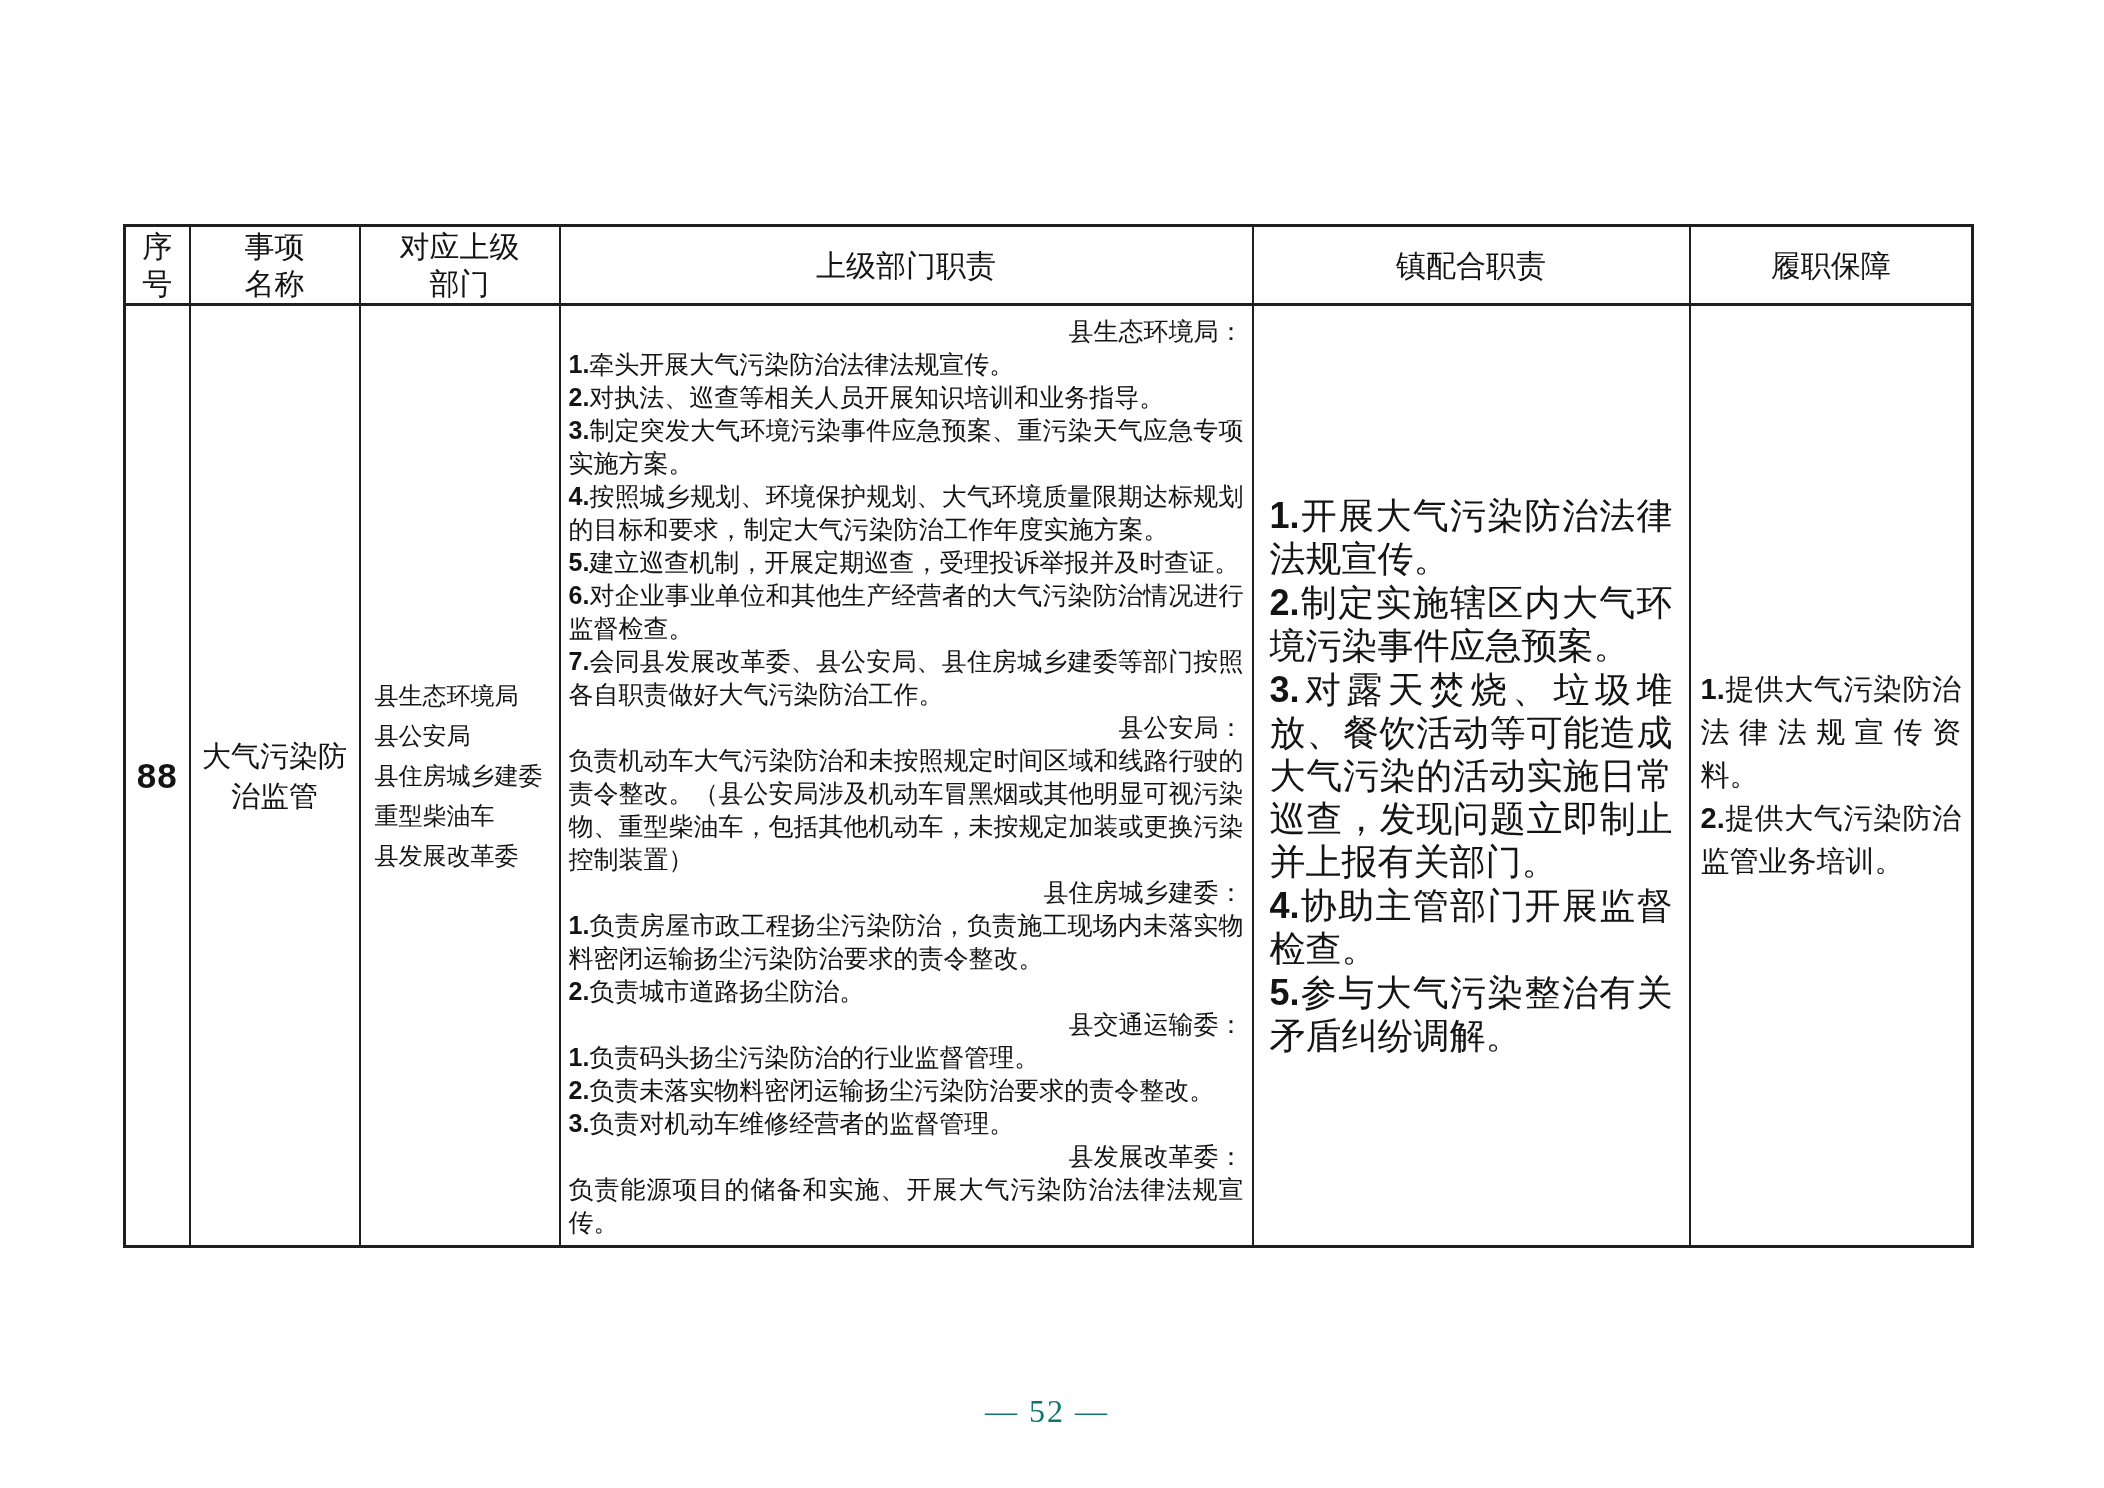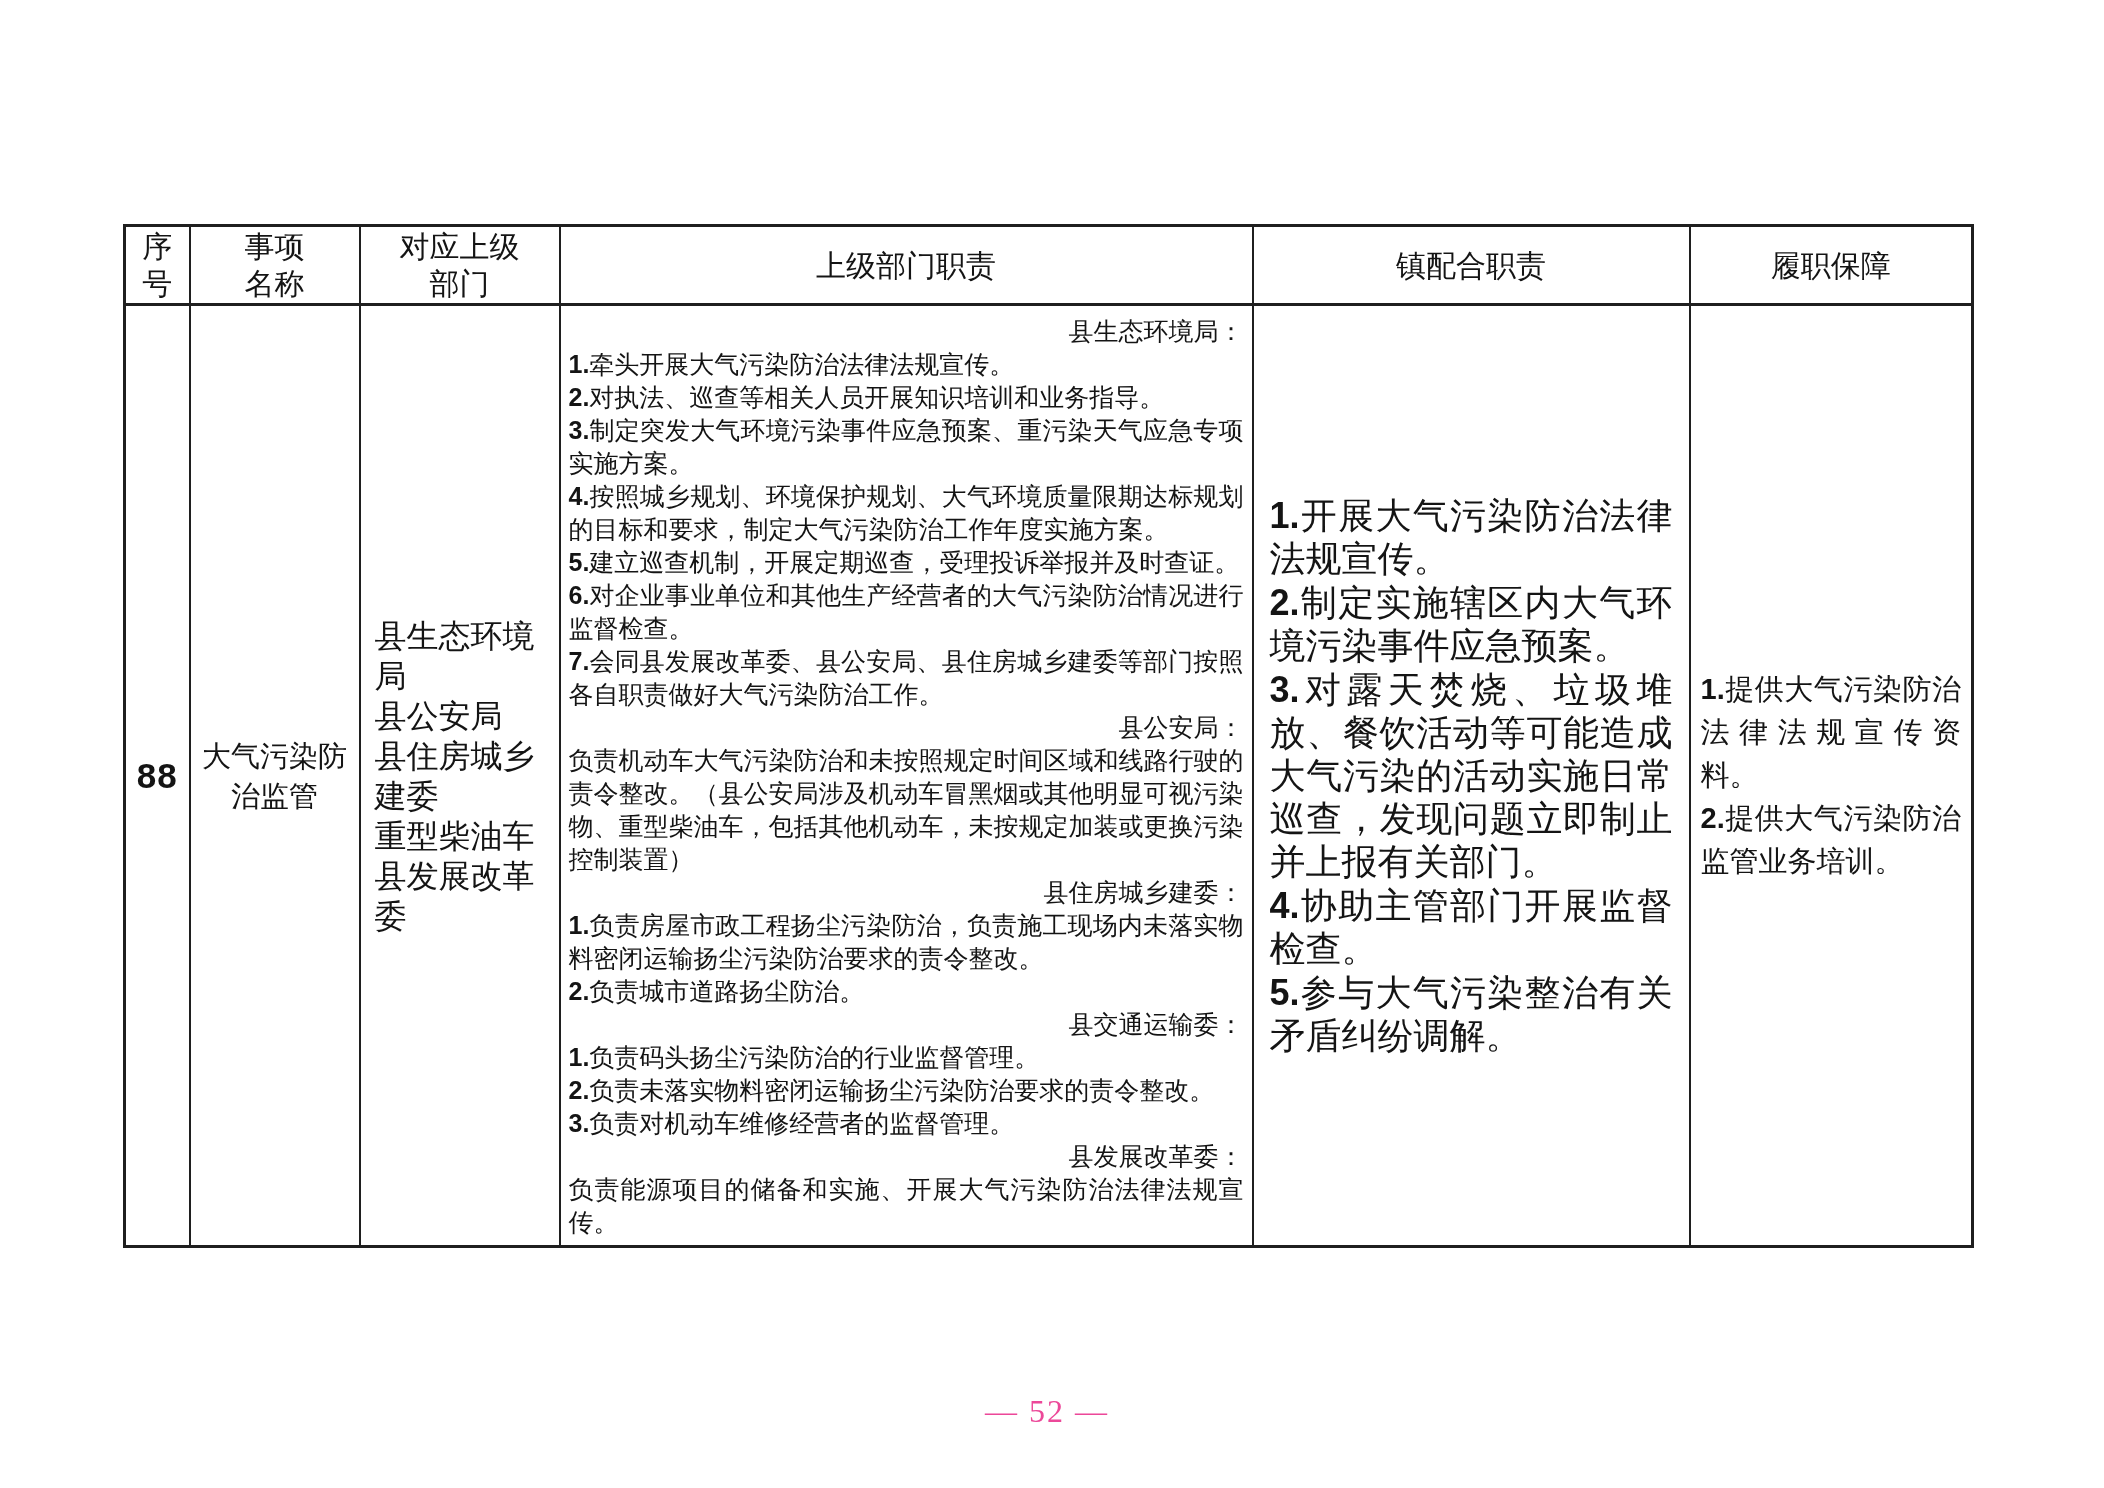--- a/index.html
+++ b/index.html
@@ -28,21 +28,21 @@
   td{vertical-align:middle;}
 
   td.cell-seq{
     text-align:center;
     font-family:"Liberation Sans","DejaVu Sans",sans-serif;
     font-size:35px;font-weight:600;letter-spacing:1px;
   }
   td.cell-name{
     text-align:center;font-size:29px;line-height:40px;padding:0 8px;
   }
-  td.cell-depts{font-size:32px;line-height:40px;padding:0 16px 0 14px;}
+  td.cell-depts{font-size:24px;line-height:40px;padding:0 16px 0 14px;}
   .dept{white-space:normal;}
 
   td.cell-duties{
     vertical-align:top;padding:9px 8px 6px 8px;
     font-size:25px;line-height:33px;
     text-align:justify;text-justify:inter-ideograph;
   }
   td.cell-town{
     padding:0 16px;font-size:36px;line-height:43px;
     text-align:justify;text-justify:inter-ideograph;
@@ -51,21 +51,21 @@
     padding:0 10px;font-size:29px;line-height:43px;
     text-align:justify;text-justify:inter-ideograph;
   }
   .sect{text-align:right;}
   .num{
     font-family:"Liberation Sans","DejaVu Sans",sans-serif;
     font-weight:bold;
   }
   .pageno{
     position:absolute;left:123px;top:1393px;width:1848px;
-    text-align:center;font-size:32px;letter-spacing:2px;color:#ec4899;
+    text-align:center;font-size:32px;letter-spacing:2px;color:#0f766e;
   }
 </style>
 </head>
 <body>
 
 <div class="page">
 
   <table class="resp">
     <colgroup>
       <col style="width:65px">

